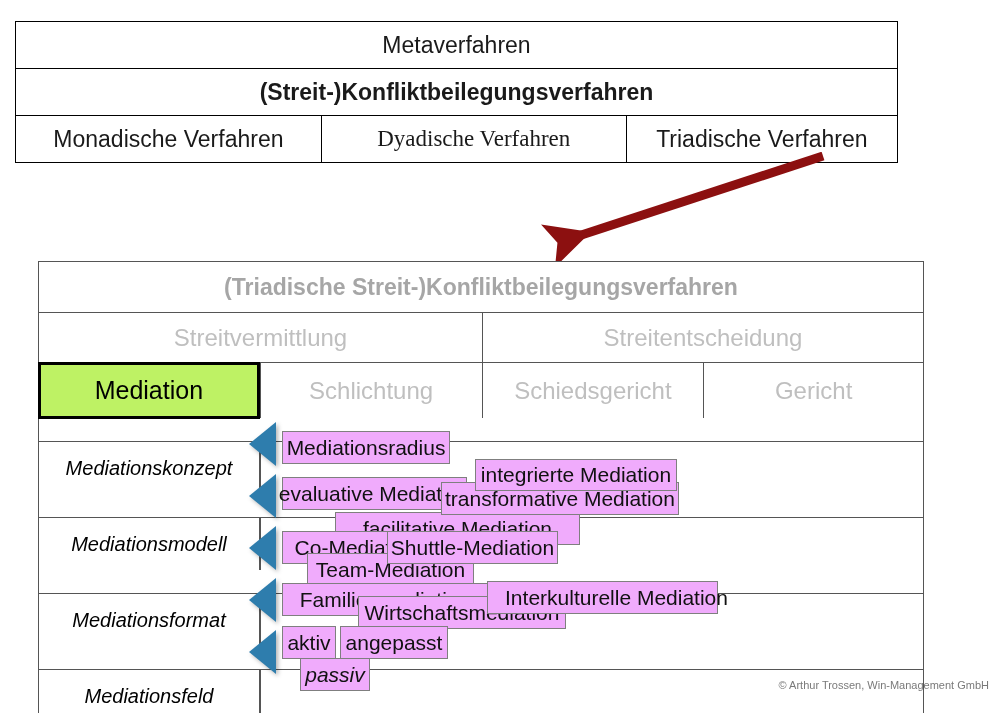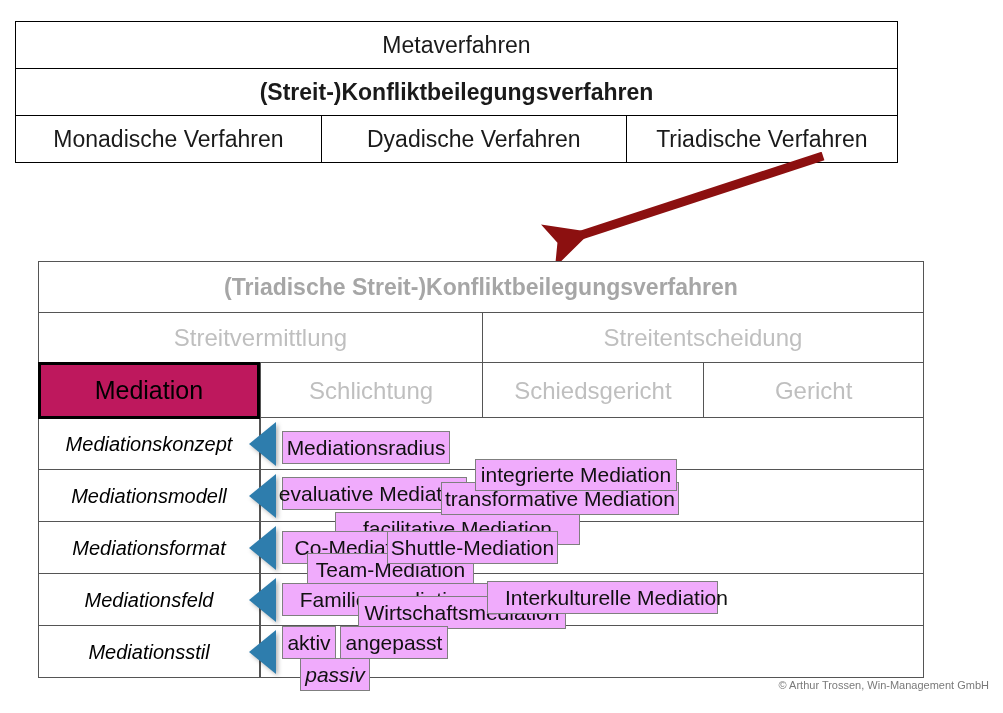--- a/index.html
+++ b/index.html
@@ -52,21 +52,21 @@
   #top-table .tcell + .tcell {
     border-left: 1px solid #000;
   }
   .full { width: 100%; }
   .bold-row .tcell {
     font-weight: bold;
     font-size: 23px;
     color: #000;
   }
   .c-mon { width: 336px; }
-  .c-dya { width: 336px; }
+  .c-dya { width: 336px; font-family: Liberation Serif, serif; }
   .c-tri { width: 299px; }
 
   
   #red-arrow {
     position: absolute;
     left: 520px;
     top: 152px;
     width: 310px;
     height: 115px;
   }
@@ -124,30 +124,30 @@
     font-size: 24px;
     color: #bfbfbf;
   }
   .proc-mediation {
     width: 222px;
     color: #000 !important;
     font-size: 25px !important;
     border: 3px solid #000;
     margin: -1px 0 -1px -1px;
     height: 57px !important;
-    background: #be185d;
+    background: #bef264;
     position: relative;
     z-index: 5;
   }
   .proc-schlichtung { width: 222px; }
   .proc-schieds     { width: 222px; }
   .proc-gericht     { width: 220px; }
 
   
-  .row-aspect { height: 52px; }
+  .row-aspect { height: 52px; margin-top: 24px; }
   .row-aspect .lcell.aspect-label {
     width: 221px;
     height: 52px;
     font-style: italic;
     font-size: 20px;
     color: #000;
     border-right: 1px solid #555;
   }
   .row-aspect .lcell.aspect-rest {
     width: 663px;

